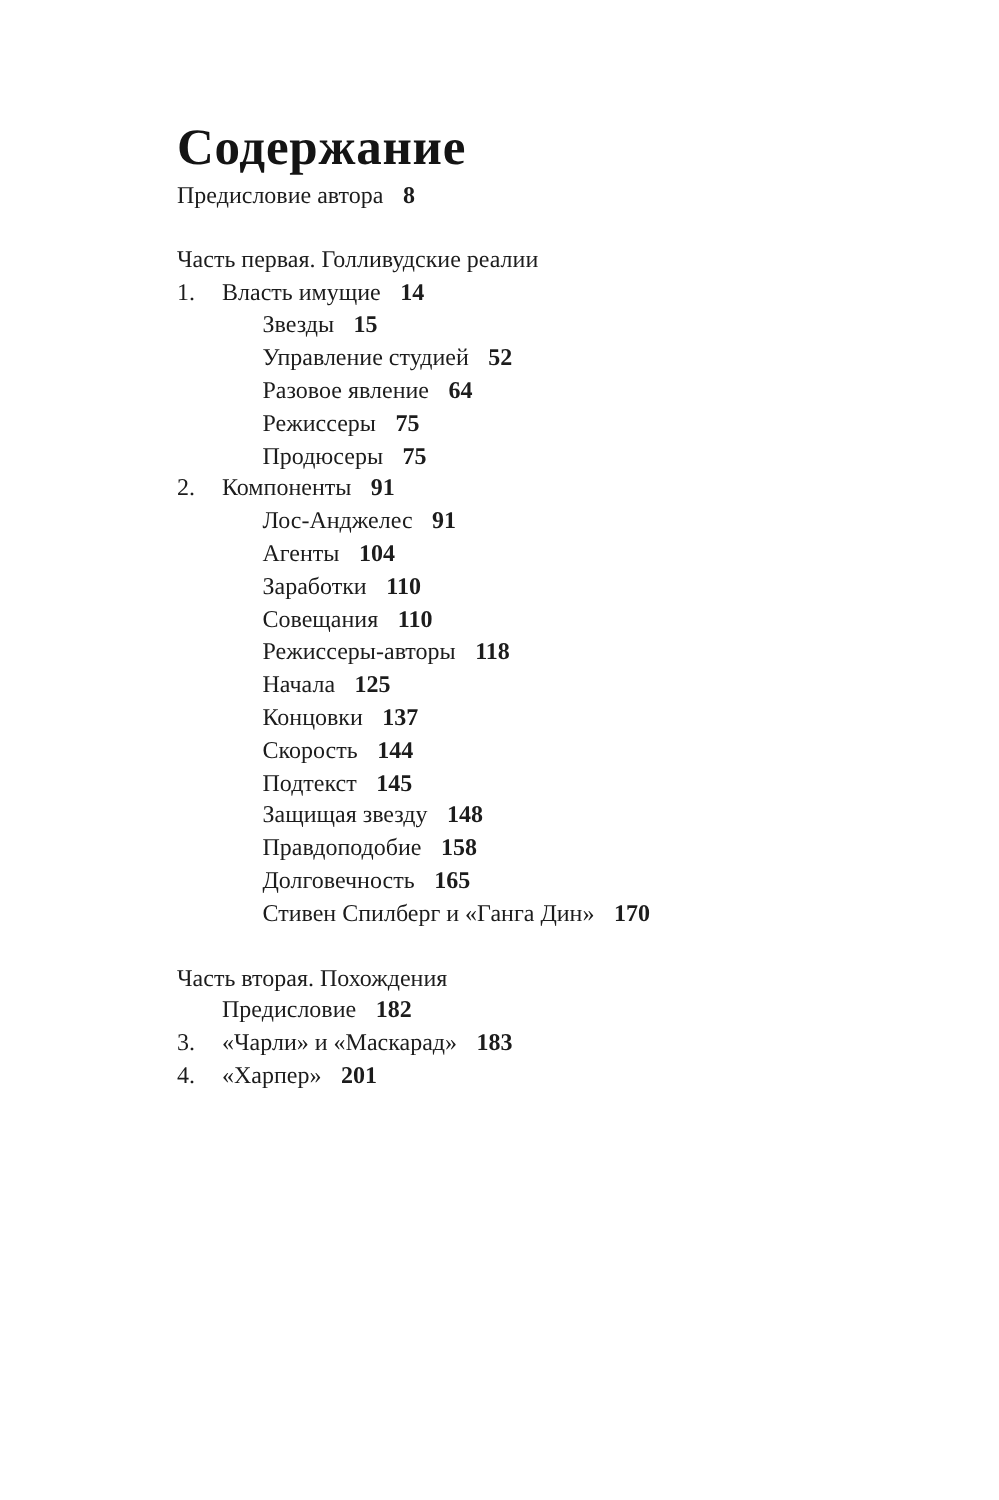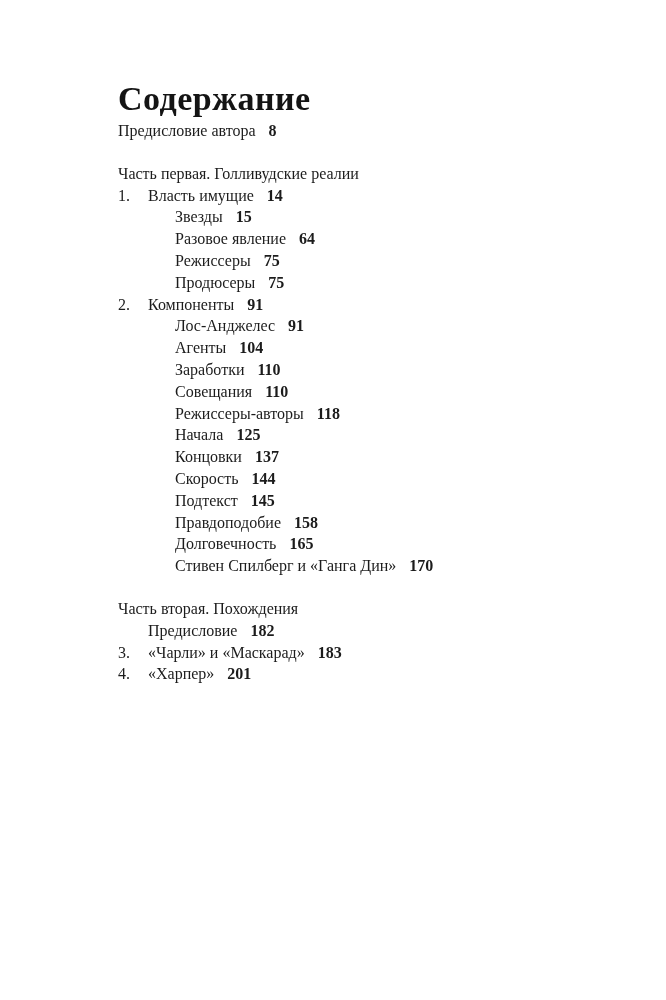--- a/index.html
+++ b/index.html
@@ -51,33 +51,35 @@
 </head>
 <body>
 
 <div class="page">
   <h1 class="page-title">Содержание</h1>
   <div class="toc" id="toc">
       <div class="row indent-0"><span class="label">Предисловие автора</span><span class="pagenum">8</span></div>
       <div class="row indent-0 bold gap"><span class="label">Часть первая. Голливудские реалии</span></div>
       <div class="row indent-1"><span class="num">1.</span><span class="label">Власть имущие</span><span class="pagenum">14</span></div>
       <div class="row indent-2"><span class="label">Звезды</span><span class="pagenum">15</span></div>
+      <div class="row indent-2"><span class="label">Управление студией</span><span class="pagenum">52</span></div>
       <div class="row indent-2"><span class="label">Разовое явление</span><span class="pagenum">64</span></div>
       <div class="row indent-2"><span class="label">Режиссеры</span><span class="pagenum">75</span></div>
       <div class="row indent-2"><span class="label">Продюсеры</span><span class="pagenum">75</span></div>
       <div class="row indent-1"><span class="num">2.</span><span class="label">Компоненты</span><span class="pagenum">91</span></div>
       <div class="row indent-2"><span class="label">Лос-Анджелес</span><span class="pagenum">91</span></div>
       <div class="row indent-2"><span class="label">Агенты</span><span class="pagenum">104</span></div>
       <div class="row indent-2"><span class="label">Заработки</span><span class="pagenum">110</span></div>
       <div class="row indent-2"><span class="label">Совещания</span><span class="pagenum">110</span></div>
       <div class="row indent-2"><span class="label">Режиссеры-авторы</span><span class="pagenum">118</span></div>
       <div class="row indent-2"><span class="label">Начала</span><span class="pagenum">125</span></div>
       <div class="row indent-2"><span class="label">Концовки</span><span class="pagenum">137</span></div>
       <div class="row indent-2"><span class="label">Скорость</span><span class="pagenum">144</span></div>
       <div class="row indent-2"><span class="label">Подтекст</span><span class="pagenum">145</span></div>
+      <div class="row indent-2"><span class="label">Защищая звезду</span><span class="pagenum">148</span></div>
       <div class="row indent-2"><span class="label">Правдоподобие</span><span class="pagenum">158</span></div>
       <div class="row indent-2"><span class="label">Долговечность</span><span class="pagenum">165</span></div>
       <div class="row indent-2"><span class="label">Стивен Спилберг и «Ганга Дин»</span><span class="pagenum">170</span></div>
       <div class="row indent-0 bold gap"><span class="label">Часть вторая. Похождения</span></div>
       <div class="row indent-1"><span class="label">Предисловие</span><span class="pagenum">182</span></div>
       <div class="row indent-1"><span class="num">3.</span><span class="label">«Чарли» и «Маскарад»</span><span class="pagenum">183</span></div>
       <div class="row indent-1"><span class="num">4.</span><span class="label">«Харпер»</span><span class="pagenum">201</span></div>
     </div>
 </div>
 

